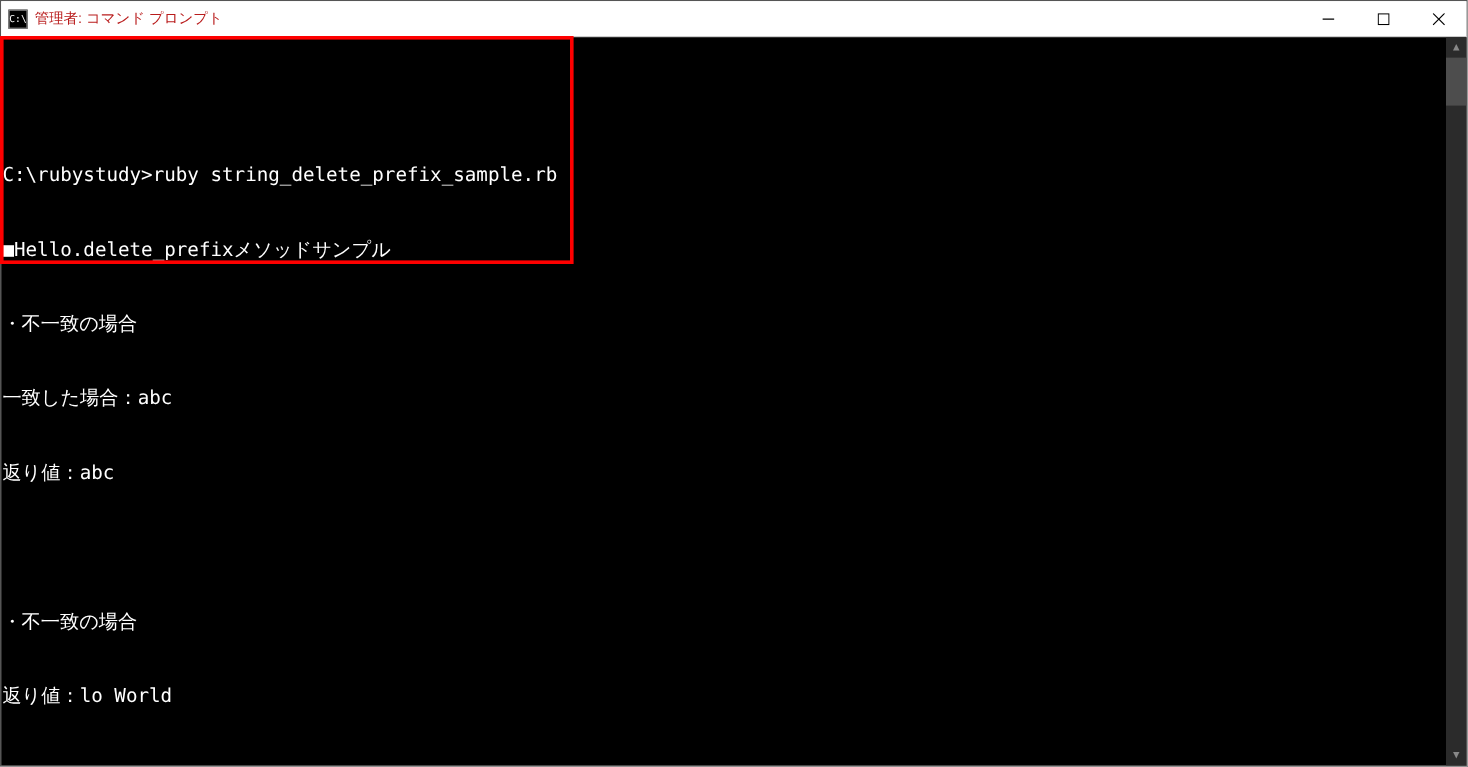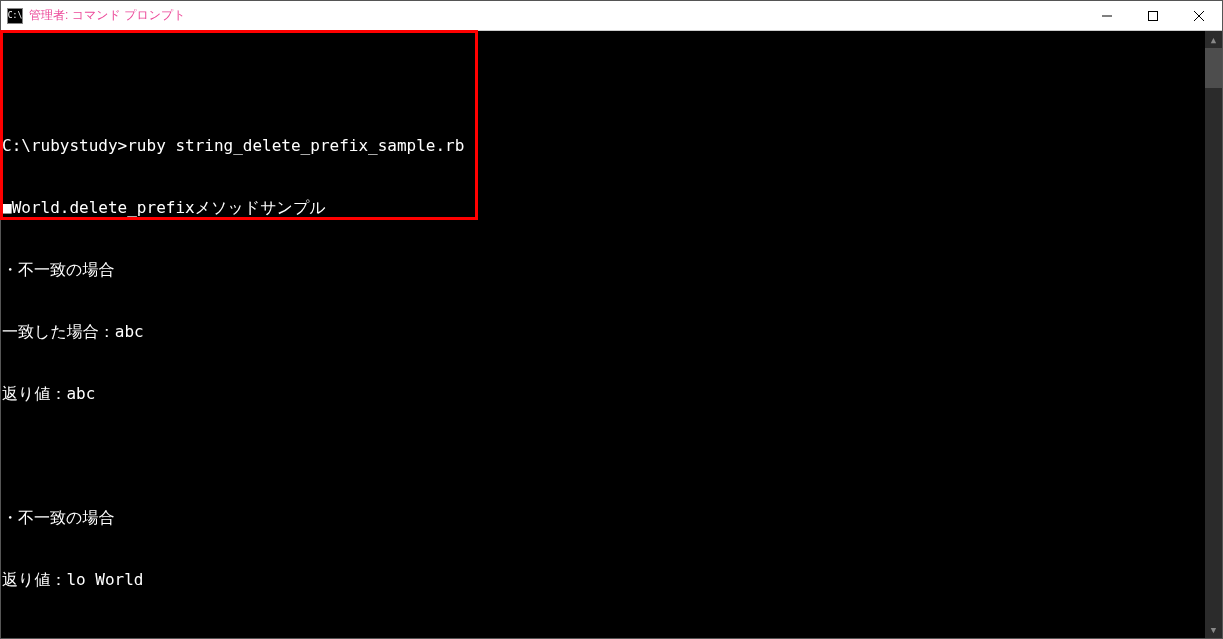--- a/index.html
+++ b/index.html
@@ -39,21 +39,21 @@
       font-size: 8px;
       display: flex;
       align-items: center;
       justify-content: center;
       margin-right: 6px;
       border: 1px solid #888;
       font-family: monospace;
     }
     .titlebar-text {
       font-size: 12px;
-      color: #ec4899;
+      color: #b91c1c;
       font-family: 'Yu Gothic UI', 'Meiryo', sans-serif;
       flex: 1;
     }
     .window-controls {
       display: flex;
       height: 100%;
     }
     .window-control {
       width: 46px;
       height: 100%;
@@ -153,21 +153,21 @@
             <line x1="10" y1="0" x2="0" y2="10" stroke="currentColor" stroke-width="1"></line>
           </svg>
       </div>
     </div>
   </div>
 
   <div class="terminal">
     <div class="terminal-content">
       <div class="terminal-line"></div>
       <div class="terminal-line">C:\rubystudy&gt;ruby string_delete_prefix_sample.rb</div>
-      <div class="terminal-line">■World.delete_prefixメソッドサンプル</div>
+      <div class="terminal-line">■Hello.delete_prefixメソッドサンプル</div>
       <div class="terminal-line">・不一致の場合</div>
       <div class="terminal-line">一致した場合：abc</div>
       <div class="terminal-line">返り値：abc</div>
       <div class="terminal-line"></div>
       <div class="terminal-line">・不一致の場合</div>
       <div class="terminal-line">返り値：lo World</div>
       
       
     </div>
 

